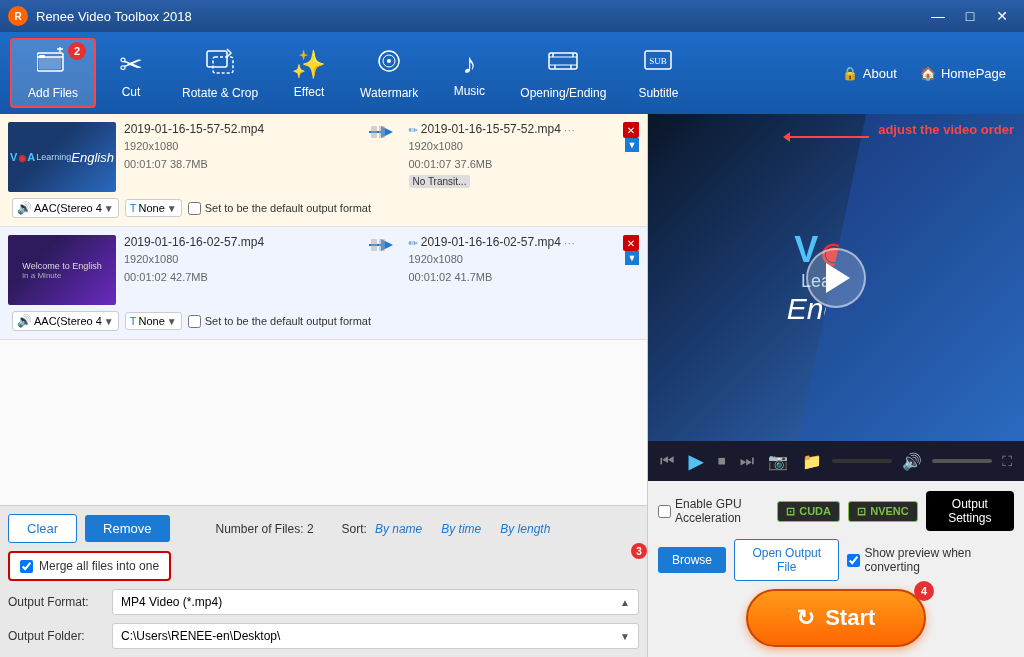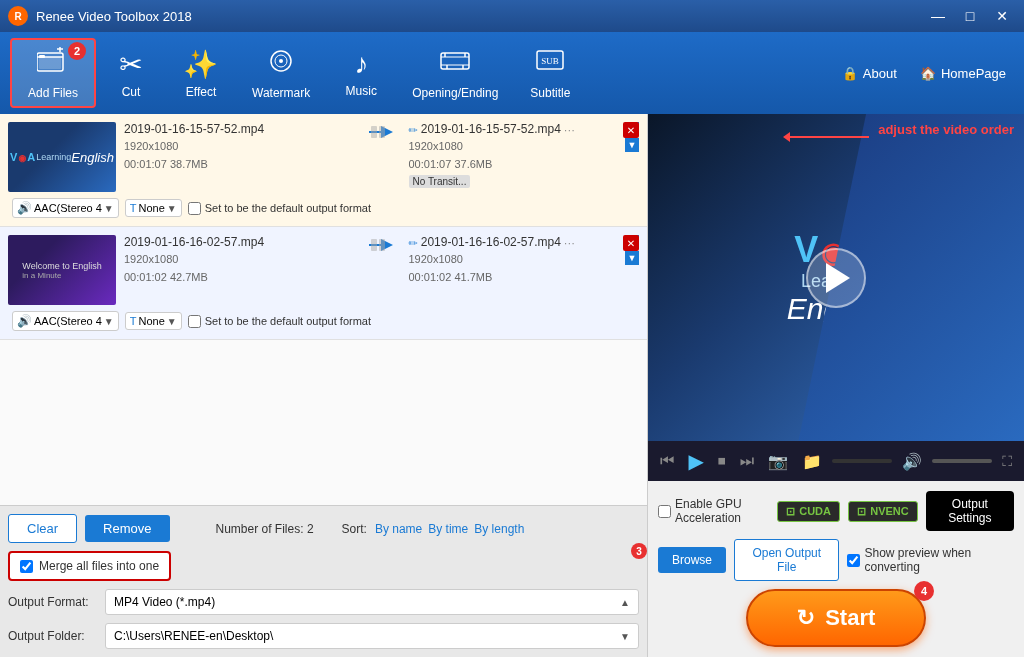--- a/index.html
+++ b/index.html
@@ -243,21 +243,21 @@
       background: #1a7ad4;
       border: none;
       color: white;
       padding: 6px 18px;
       border-radius: 3px;
       cursor: pointer;
       font-size: 13px;
     }
     .file-count { font-size: 12px; color: #333; margin-left: 4px; padding-left: 34px; }
     .sort-label { font-size: 12px; color: #333; margin-left: 20px; }
-    .sort-links { display: flex; gap: 6px; }
+    .sort-links { display: flex; gap: 19px; font-style: italic; }
     .sort-link { color: #1a7ad4; font-size: 12px; cursor: pointer; text-decoration: none; }
     .sort-badge {
       background: #e83030;
       color: white;
       border-radius: 50%;
       width: 16px; height: 16px;
       font-size: 10px;
       display: flex; align-items: center; justify-content: center;
       font-weight: bold;
       margin-left: 4px;
@@ -269,21 +269,21 @@
       border: 2px solid #cc0000;
       padding: 6px 10px;
       border-radius: 4px;
       background: white;
       position: relative;
     }
     .merge-option label { font-size: 12px; color: #333; }
     .output-row {
       display: flex;
       align-items: center;
-      gap: 12px;
+      gap: 19px;
     }
     .output-row-label { font-size: 12px; color: #333; width: 85px; }
     .output-select {
       flex: 1;
       border: 1px solid #ccc;
       border-radius: 3px;
       padding: 5px 8px;
       font-size: 12px;
       display: flex; align-items: center; justify-content: space-between;
       background: white;
@@ -552,20 +552,30 @@
       </svg>
     </span>
     <span class="toolbar-label">Add Files</span>
   </div>
 
   <div class="toolbar-item">
     <span class="toolbar-icon">✂</span>
     <span class="toolbar-label">Cut</span>
   </div>
 
+  <div class="toolbar-item">
+    <span class="toolbar-icon">
+      <svg width="30" height="28" viewBox="0 0 30 28">
+        <rect x="2" y="4" width="20" height="16" rx="2" fill="none" stroke="white" stroke-width="1.5"></rect>
+        <rect x="8" y="10" width="20" height="16" rx="2" fill="none" stroke="white" stroke-width="1.5" stroke-dasharray="3,2"></rect>
+        <path d="M22 2 L26 6 L22 10" fill="none" stroke="white" stroke-width="1.5"></path>
+      </svg>
+    </span>
+    <span class="toolbar-label">Rotate &amp; Crop</span>
+  </div>
 
   <div class="toolbar-item">
     <span class="toolbar-icon">✨</span>
     <span class="toolbar-label">Effect</span>
   </div>
 
   <div class="toolbar-item">
     <span class="toolbar-icon">
       <svg width="30" height="28" viewBox="0 0 30 28">
         <circle cx="15" cy="14" r="10" fill="none" stroke="white" stroke-width="1.5"></circle>

